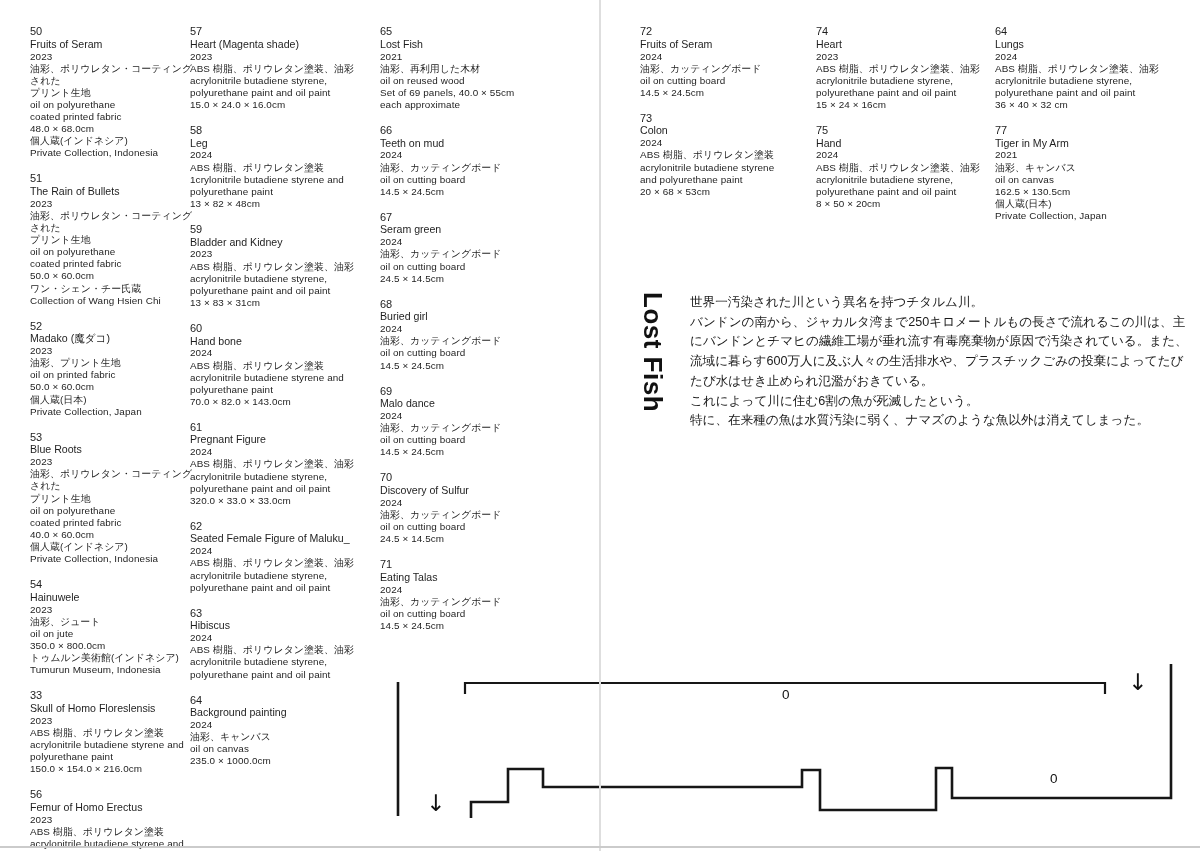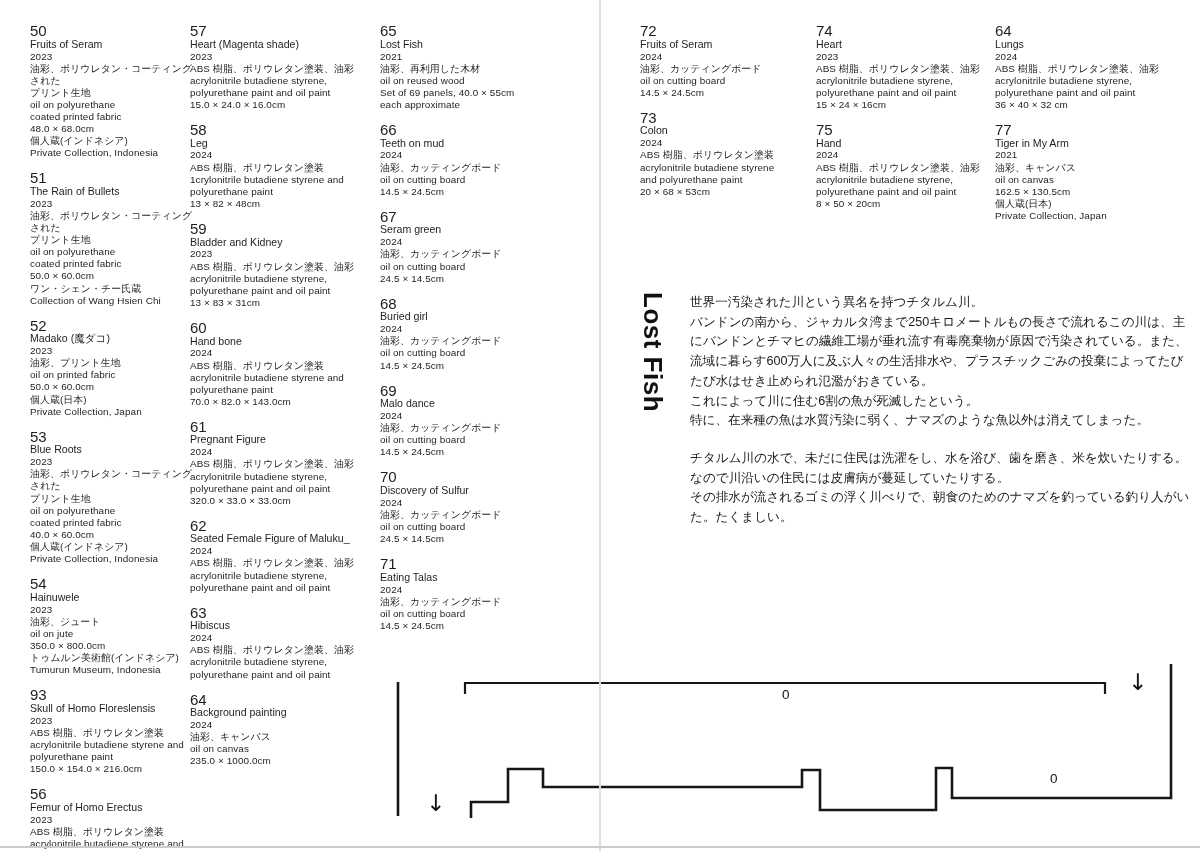--- a/index.html
+++ b/index.html
@@ -7,21 +7,21 @@
     width:1200px;height:851px;position:relative;overflow:hidden;
     background:#ffffff;color:#1e1e1e;
     font-family:"Liberation Sans","DejaVu Sans",sans-serif;
     -webkit-font-smoothing:antialiased;
   }
   
   .col{position:absolute;top:25px;width:172px}
   .col-1{left:30px}.col-2{left:190px}.col-3{left:380px}
   .col-4{left:640px}.col-5{left:816px}.col-6{left:995px}
   .entry{margin-bottom:13px}
-  .no{font-size:15px;line-height:12.6px}
+  .no{font-size:11px;line-height:12.6px}
   .title{font-size:10.6px;line-height:12.9px;}
   .title.upright{font-style:normal}
   .line{font-size:9.9px;line-height:12.1px;letter-spacing:.1px}
   
   .vtitle{
     position:absolute;left:668px;top:292px;
     font-size:26px;font-weight:600;letter-spacing:.5px;white-space:nowrap;
     transform:rotate(90deg);transform-origin:0 0;color:#111;
   }
   .essay{position:absolute;left:690px;top:293px;width:500px}
@@ -95,21 +95,21 @@
       <div class="no">54</div>
       <div class="title">Hainuwele</div>
       <div class="line">2023</div>
       <div class="line">油彩、ジュート</div>
       <div class="line">oil on jute</div>
       <div class="line">350.0 × 800.0cm</div>
       <div class="line">トゥムルン美術館(インドネシア)</div>
       <div class="line">Tumurun Museum, Indonesia</div>
     </div>
     <div class="entry">
-      <div class="no">93</div>
+      <div class="no">33</div>
       <div class="title">Skull of Homo Floreslensis</div>
       <div class="line">2023</div>
       <div class="line">ABS 樹脂、ポリウレタン塗装</div>
       <div class="line">acrylonitrile butadiene styrene and</div>
       <div class="line">polyurethane paint</div>
       <div class="line">150.0 × 154.0 × 216.0cm</div>
     </div>
     <div class="entry">
       <div class="no">56</div>
       <div class="title">Femur of Homo Erectus</div>
@@ -309,23 +309,20 @@
       <div class="line">Private Collection, Japan</div>
     </div>
   </div>
 
 <div class="vtitle">Lost Fish</div>
 <div class="essay">
   <p>世界一汚染された川という異名を持つチタルム川。
 バンドンの南から、ジャカルタ湾まで250キロメートルもの長さで流れるこの川は、主にバンドンとチマヒの繊維工場が垂れ流す有毒廃棄物が原因で汚染されている。また、流域に暮らす600万人に及ぶ人々の生活排水や、プラスチックごみの投棄によってたびたび水はせき止められ氾濫がおきている。
 これによって川に住む6割の魚が死滅したという。
 特に、在来種の魚は水質汚染に弱く、ナマズのような魚以外は消えてしまった。</p>
-  <p>チタルム川の水で、未だに住民は洗濯をし、水を浴び、歯を磨き、米を炊いたりする。
-なので川沿いの住民には皮膚病が蔓延していたりする。
-その排水が流されるゴミの浮く川べりで、朝食のためのナマズを釣っている釣り人がいた。たくましい。</p>
 </div>
 
 <svg class="diagram-svg" width="1200" height="851" viewBox="0 0 1200 851">
   <path d="M465,694 L465,683 L1105,683 L1105,694" fill="none" stroke="#161616" stroke-width="2.2"></path>
   <path d="M471,818 L471,802 L508,802 L508,769 L543,769 L543,787 L802,787 L802,770 L820,770 L820,810 L936,810 L936,768 L952,768 L952,798 L1171,798 L1171,664" fill="none" stroke="#161616" stroke-width="2.6"></path>
   <line x1="398" y1="682" x2="398" y2="816" stroke="#161616" stroke-width="2.6"></line>
 </svg>
 <span class="dim-label dim0a">0</span>
 <span class="dim-label dim0b">0</span>
 <span class="arrow arr1">↓</span>

